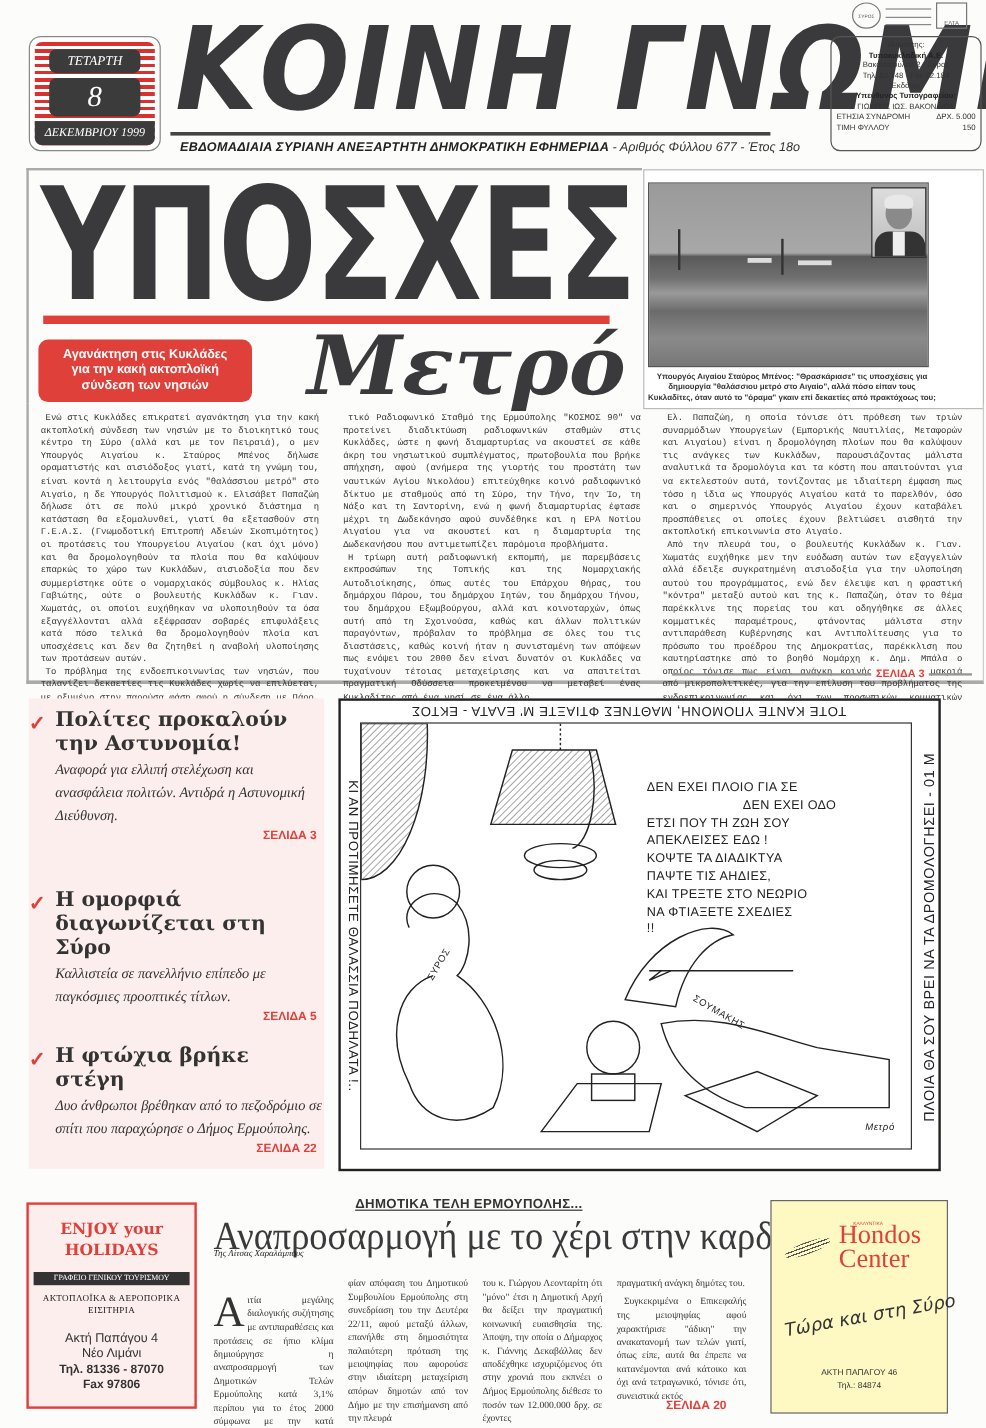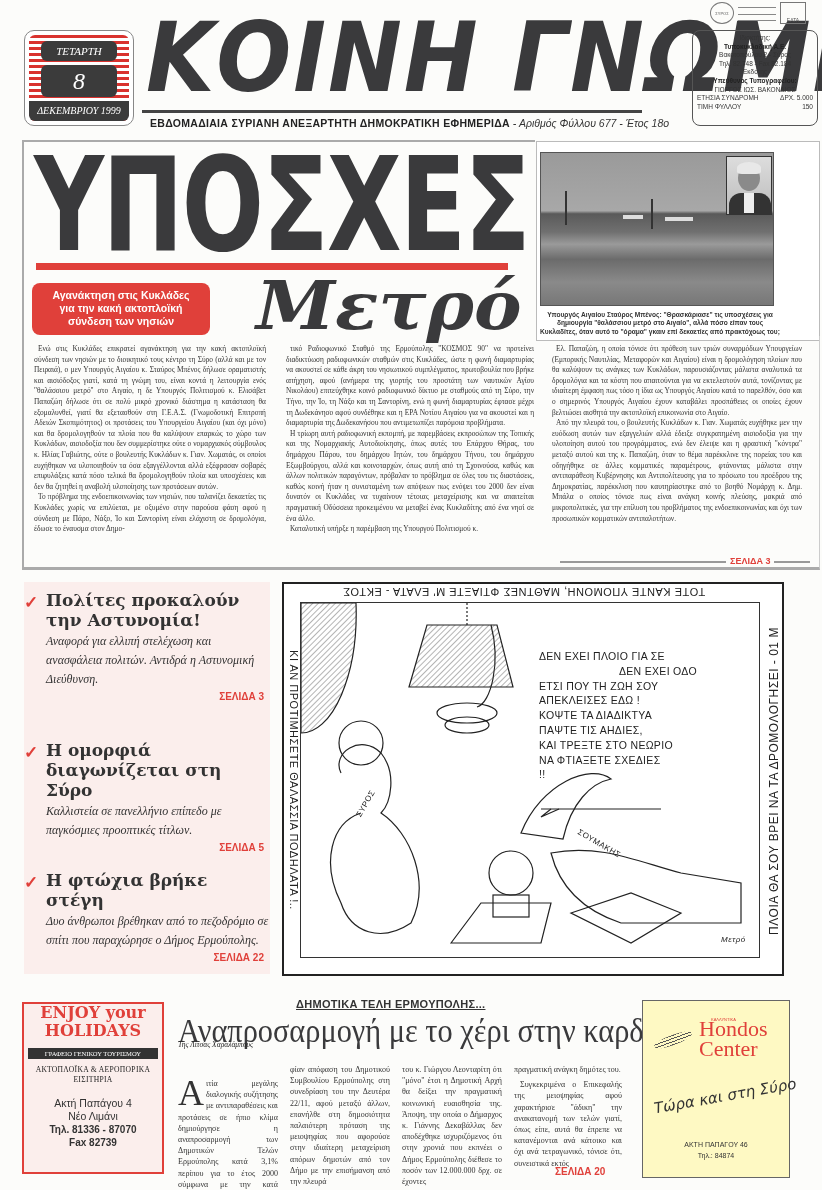--- a/index.html
+++ b/index.html
@@ -10,21 +10,21 @@
   .date-box { position: absolute; left: 24px; top: 30px; width: 110px; height: 96px; border: 1px solid #888; border-radius: 10px; padding: 4px; background: #fff; }
   .date-stripes { position: absolute; left: 4px; right: 4px; top: 4px; bottom: 4px; border-radius: 6px; background: repeating-linear-gradient(#d9322e 0 3px, #fff 3px 6px); }
   .date-pill { position: absolute; left: 16px; right: 16px; background: #3b3b3b; color: #fff; border-radius: 6px; text-align: center; font-family: "Liberation Serif", serif; font-style: italic; }
   .date-weekday { top: 10px; height: 20px; font-size: 11px; line-height: 20px; }
   .date-day { top: 34px; height: 32px; font-size: 24px; line-height: 32px; }
   .date-month { position: absolute; left: 4px; right: 4px; bottom: 4px; height: 20px; background: #3b3b3b; color: #fff; font-family: "Liberation Serif", serif; font-style: italic; font-size: 10px; line-height: 20px; text-align: center; border-radius: 0 0 6px 6px; }
 
   .masthead-title { position: absolute; left: 146px; top: 6px; width: 520px; height: 104px; font-family: "DejaVu Sans", sans-serif; font-weight: bold; font-style: italic; font-size: 96px; line-height: 104px; letter-spacing: 2px; color: #3a3a3c; transform: scaleX(0.92); transform-origin: left; white-space: nowrap; }
   .masthead-rule { position: absolute; left: 142px; top: 110px; width: 500px; height: 3px; background: #444; }
   .masthead-subtitle { position: absolute; left: 150px; top: 117px; width: 560px; font-size: 10.5px; white-space: nowrap; }
-  .masthead-subtitle .strong { font-weight: bold; letter-spacing: 0.3px; }
+  .masthead-subtitle .strong { font-weight: bold; font-style: italic; letter-spacing: 0.3px; }
   .masthead-subtitle .light { font-style: italic; color: #333; }
 
   .stamps { position: absolute; left: 708px; top: 2px; width: 110px; height: 26px; }
   .stamp-circle { position: absolute; left: 2px; top: 0; width: 24px; height: 22px; border: 1px solid #777; border-radius: 50%; font-size: 4px; text-align: center; line-height: 22px; color: #555; }
   .stamp-lines { position: absolute; left: 30px; top: 5px; width: 38px; height: 14px; border-top: 1px solid #888; border-bottom: 1px solid #888; }
   .stamp-lines::after { content: ""; position: absolute; left: 0; right: 0; top: 6px; border-top: 1px solid #888; }
   .stamp-elta { position: absolute; left: 72px; top: 0; width: 26px; height: 22px; border: 1px solid #777; font-size: 5px; text-align: center; padding-top: 14px; color: #555; }
 
   .imprint-box { position: absolute; left: 692px; top: 30px; width: 126px; height: 96px; border: 1px solid #555; border-radius: 8px; font-size: 6.5px; text-align: center; padding-top: 3px; line-height: 8.6px; color: #333; }
   .imprint-box .b { font-weight: bold; color: #222; }
@@ -43,21 +43,21 @@
   .photo-ship { position: absolute; height: 4px; background: #ddd; }
   .photo-crane { position: absolute; width: 2px; background: #333; }
   .portrait { position: absolute; left: 726px; top: 156px; width: 46px; height: 59px; border: 1px solid #333; background: linear-gradient(#ddd, #bbb); overflow: hidden; }
   .portrait-head { position: absolute; left: 11px; top: 8px; width: 22px; height: 26px; border-radius: 50%; background: #8a8a8a; }
   .portrait-hair { position: absolute; left: 10px; top: 5px; width: 24px; height: 12px; border-radius: 50% 50% 20% 20%; background: #e8e8e8; }
   .portrait-suit { position: absolute; left: 2px; top: 36px; width: 42px; height: 28px; border-radius: 12px 12px 0 0; background: #333; }
   .portrait-shirt { position: absolute; left: 17px; top: 36px; width: 10px; height: 20px; background: #eee; }
   .photo-caption { position: absolute; left: 540px; top: 311px; width: 240px; font-size: 6.6px; line-height: 8.4px; text-align: center; font-weight: bold; color: #333; }
 
   .lead-body-frame { position: absolute; left: 22px; top: 336px; width: 798px; height: 234px; border-left: 2px solid #aaa; border-bottom: 3px solid #aaa; border-right: 1px solid #ccc; }
-  .col { position: absolute; font-family: Liberation Serif, serif; font-size: 7.4px; line-height: 10.6px; color: #333; text-align: justify; }
+  .col { position: absolute; font-family: Liberation Mono, monospace; font-size: 7.4px; line-height: 10.6px; color: #333; text-align: justify; }
   .col p { text-indent: 4px; }
   .lead-col1 { left: 34px; top: 344px; width: 232px; }
   .lead-col2 { left: 286px; top: 344px; width: 248px; }
   .lead-col3 { left: 552px; top: 344px; width: 250px; }
   .lead-page-ref { position: absolute; left: 726px; top: 556px; font-weight: bold; font-size: 9px; color: #e0403a; background: #fcfcfa; padding: 0 4px; }
   .lead-page-rule { position: absolute; left: 560px; top: 561px; width: 250px; height: 2px; background: #999; }
 
   
   .teasers { position: absolute; left: 24px; top: 582px; width: 246px; height: 392px; background: #fbeeec; }
   .teaser { position: absolute; left: 26px; width: 244px; }
@@ -73,21 +73,21 @@
   .cartoon-right { position: absolute; left: 300px; top: 190px; width: 380px; text-align: center; font-size: 12px; transform: rotate(-90deg); white-space: nowrap; letter-spacing: 0.5px; }
   .cartoon-bottom { position: absolute; left: 10px; top: 375px; width: 460px; font-size: 11px; letter-spacing: 0.4px; white-space: nowrap; }
   .cartoon-inner { position: absolute; left: 16px; top: 18px; width: 460px; height: 356px; border: 1px solid #333; }
   .speech { position: absolute; left: 238px; top: 46px; width: 230px; font-size: 10.5px; line-height: 14.8px; letter-spacing: 0.3px; color: #222; }
   .speech .r { text-align: left; }
   .speech .m { padding-left: 80px; }
   .label-sm { position: absolute; font-size: 8px; letter-spacing: 0.5px; }
 
   
   .ad-holidays { position: absolute; left: 22px; top: 1002px; width: 142px; height: 172px; border: 2px solid #e0403a; background: #fbeeec; text-align: center; }
-  .ad-holidays .big { font-family: "DejaVu Serif", serif; font-weight: bold; color: #e0403a; font-size: 16px; line-height: 18px; }
+  .ad-holidays .big { font-family: "DejaVu Serif", serif; font-weight: bold; color: #e0403a; font-size: 13px; line-height: 18px; margin-top: 12px; }
   .ad-holidays .band { margin: 8px 4px 0; background: #333; color: #fff; font-family: "Liberation Serif", serif; font-size: 6.6px; padding: 2px 0; }
   .ad-holidays .tickets { font-family: "Liberation Serif", serif; font-size: 7.6px; margin-top: 6px; line-height: 10px; letter-spacing: 0.3px; }
   .ad-holidays .addr { font-size: 10.5px; line-height: 13px; margin-top: 12px; color: #333; }
   .ad-holidays .addr .b { font-weight: bold; font-size: 10px; }
 
   .article-kicker { position: absolute; left: 296px; top: 998px; font-weight: bold; font-size: 11px; text-decoration: underline; color: #333; letter-spacing: 0.3px; }
   .article-title { position: absolute; left: 178px; top: 1012px; width: 460px; font-family: "Liberation Serif", serif; font-size: 33px; line-height: 38px; color: #3a3a3c; transform: scaleX(0.92); transform-origin: left; white-space: nowrap; }
   .article-byline { position: absolute; left: 178px; top: 1040px; font-family: "Liberation Serif", serif; font-size: 7.5px; font-style: italic; }
   .bcol { position: absolute; font-family: "Liberation Serif", serif; font-size: 8px; line-height: 11.2px; color: #333; text-align: justify; }
   .bcol1 { left: 178px; top: 1078px; width: 100px; }
@@ -264,21 +264,21 @@
   </div>
   <div class="band">ΓΡΑΦΕΙΟ ΓΕΝΙΚΟΥ ΤΟΥΡΙΣΜΟΥ</div>
   <div class="tickets">
     <div>ΑΚΤΟΠΛΟΪΚΑ &amp; ΑΕΡΟΠΟΡΙΚΑ</div>
     <div>ΕΙΣΙΤΗΡΙΑ</div>
   </div>
   <div class="addr">
     <div>Ακτή Παπάγου 4</div>
     <div>Νέο Λιμάνι</div>
     <div class="b">Τηλ. 81336 - 87070</div>
-    <div class="b">Fax 82739</div>
+    <div class="b">Fax 97806</div>
   </div>
 </div>
 
 <div class="article-kicker">ΔΗΜΟΤΙΚΑ ΤΕΛΗ ΕΡΜΟΥΠΟΛΗΣ...</div>
 <div class="article-title">Αναπροσαρμογή με το χέρι στην καρδιά</div>
 <div class="article-byline">Της Λίτσας Χαραλάμπους</div>
 <div class="bcol bcol1">
   <span class="dropcap">Α</span><span>ιτία μεγάλης διαλογικής συζήτησης με αντιπαραθέσεις και προτάσεις σε ήπιο κλίμα δημιούργησε η αναπροσαρμογή των Δημοτικών Τελών Ερμούπολης κατά 3,1% περίπου για το έτος 2000 σύμφωνα με την κατά πλειοψη-</span>
 </div>
 <div class="bcol bcol2">φίαν απόφαση του Δημοτικού Συμβουλίου Ερμούπολης στη συνεδρίαση του την Δευτέρα 22/11, αφού μεταξύ άλλων, επανήλθε στη δημοσιότητα παλαιότερη πρόταση της μειοψηφίας που αφορούσε στην ιδιαίτερη μεταχείριση απόρων δημοτών από τον Δήμο με την επισήμανση από την πλευρά</div>

